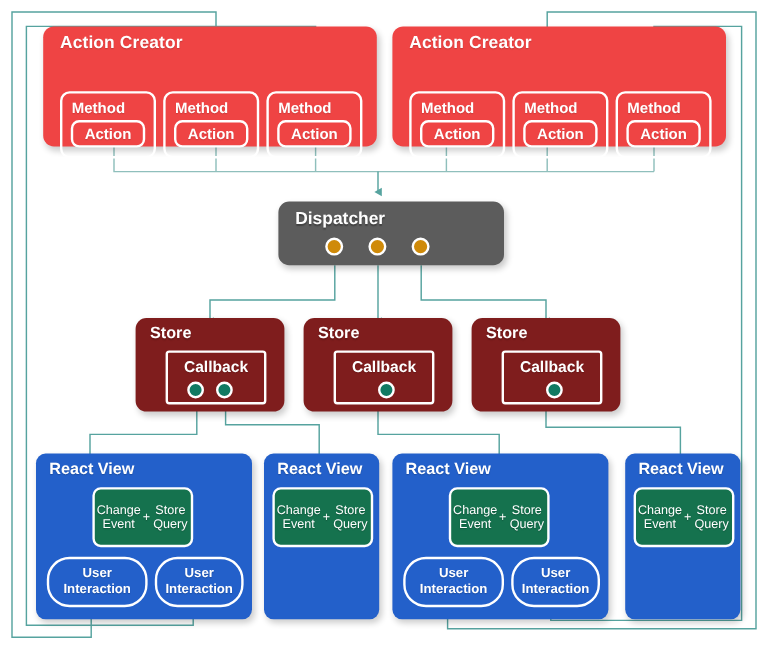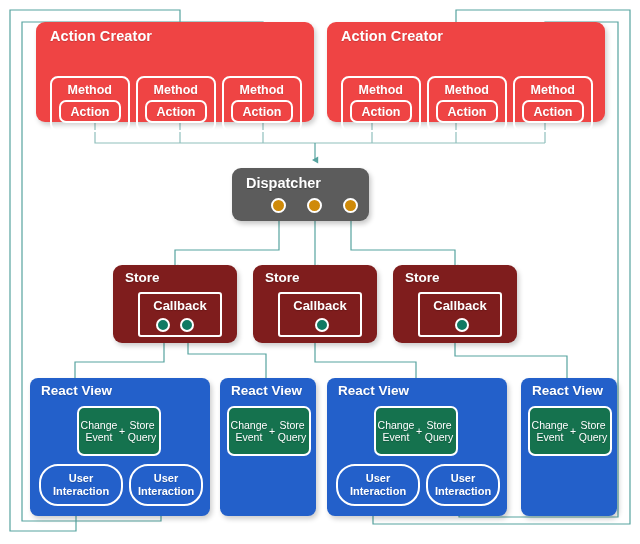--- a/index.html
+++ b/index.html
@@ -39,21 +39,21 @@
     white-space: nowrap;
   }
   .method {
     position: absolute;
     border: 2px solid #ffffff;
     border-radius: 8px;
     background: transparent;
   }
   .method-label {
     position: absolute; left: 0; right: 16px; top: 5px;
-    text-align: right;
+    text-align: center;
     color: #ffffff;
     font-size: 12.5px;
     font-weight: bold;
     text-shadow: 0 1px 1px rgba(0,0,0,0.15);
   }
   .action-box {
     position: absolute;
     left: 7px; right: 7px; bottom: 7px; height: 23px;
     border: 2px solid #ffffff;
     border-radius: 7px;
@@ -231,21 +231,21 @@
       <div class="method-label">Method</div>
       <div class="action-box">Action</div>
     </div>
 
     <div class="method" style="left:186px; top:54px; width:80px; height:56px;">
       <div class="method-label">Method</div>
       <div class="action-box">Action</div>
     </div>
   </div>
 
-  <div class="node dispatcher" style="left:232px; top:168px; width:137px; height:53px;">
+  <div class="node dispatcher" style="left:232px; top:168px; width:188px; height:53px;">
     <div class="disp-title">Dispatcher</div>
     <div class="disp-dot" style="left:39px; top:30px;"></div>
     <div class="disp-dot" style="left:75px; top:30px;"></div>
     <div class="disp-dot" style="left:111px; top:30px;"></div>
   </div>
 
   <div class="node store" style="left:113px; top:265px; width:124px; height:78px;">
     <div class="store-title">Store</div>
     <div class="callback" style="left:25px; top:27px; width:84px; height:45px;">
       <div class="cb-label">Callback</div>

